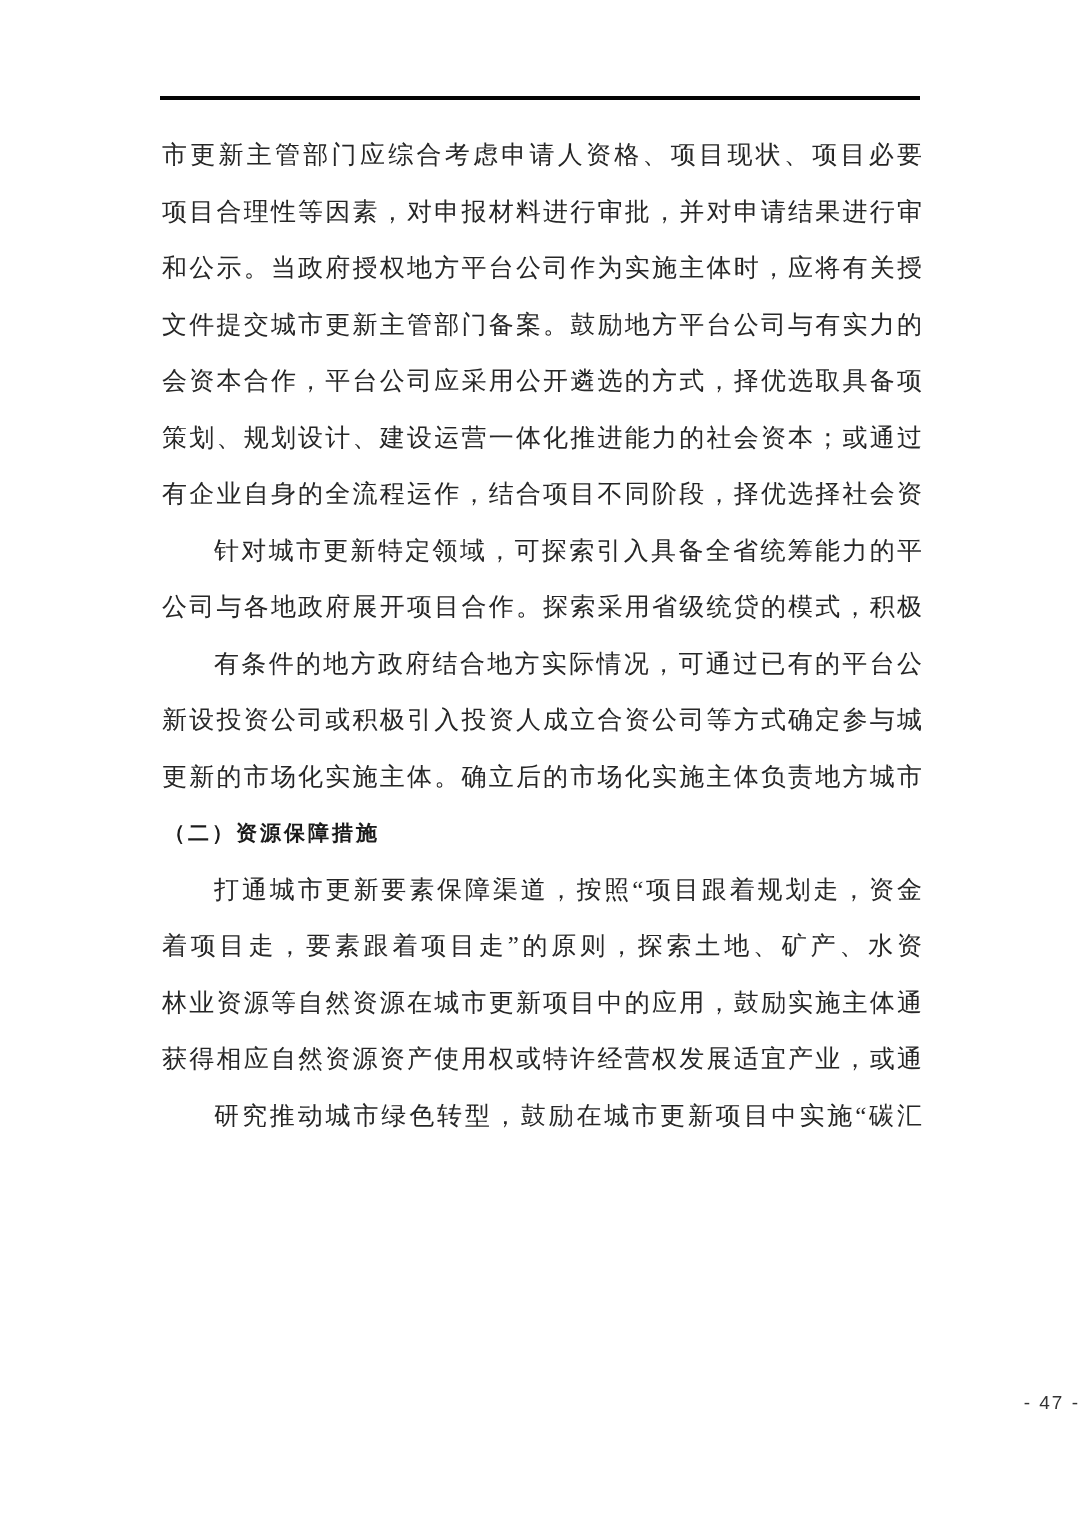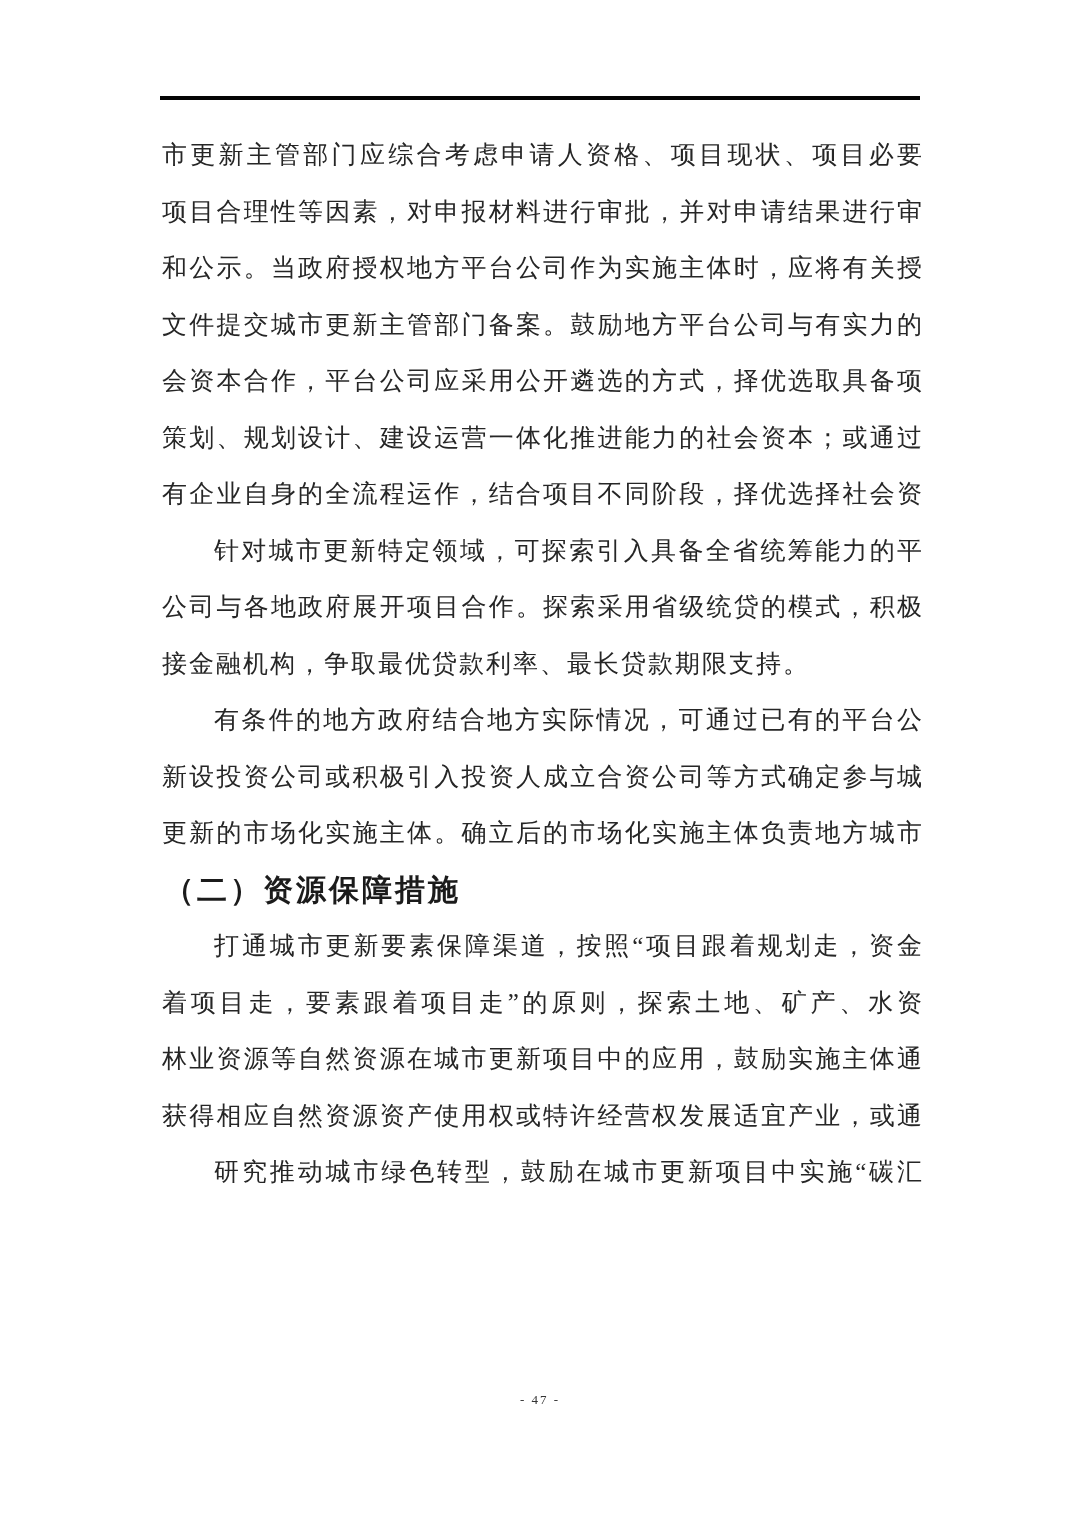--- a/index.html
+++ b/index.html
@@ -43,35 +43,35 @@
   }
   .line.end {
     text-align: left;
     text-align-last: left;
   }
   .line.ind {
     text-indent: 52px;
   }
   .line.heading {
     font-weight: 700;
-    font-size: 30px;
+    font-size: 21px;
     letter-spacing: 3px;
     text-align: left;
     text-align-last: left;
     text-indent: 2px;
     color: #1b1b1b;
   }
   .page-number {
     position: absolute;
     left: 0;
     top: 1392px;
     width: 100%;
-    text-align: center;
-    font-family: Liberation Serif, serif;
-    font-size: 13px;
+    text-align: right;
+    font-family: Liberation Sans, sans-serif;
+    font-size: 19px;
     letter-spacing: 2px;
     color: #333333;
   }
 </style>
 </head>
 <body>
 
 <div class="page">
 
   <div class="header-rule"></div>
@@ -84,21 +84,20 @@
       <div class="line">和公示。当政府授权地方平台公司作为实施主体时，应将有关授权</div>
       <div class="line">文件提交城市更新主管部门备案。鼓励地方平台公司与有实力的社</div>
       <div class="line">会资本合作，平台公司应采用公开遴选的方式，择优选取具备项目</div>
       <div class="line">策划、规划设计、建设运营一体化推进能力的社会资本；或通过国</div>
       <div class="line">有企业自身的全流程运作，结合项目不同阶段，择优选择社会资本。</div>
     </div>
 
     <div>
       <div class="line ind">针对城市更新特定领域，可探索引入具备全省统筹能力的平台</div>
       <div class="line">公司与各地政府展开项目合作。探索采用省级统贷的模式，积极对</div>
-      <div class="line end">接金融机构，争取最优贷款利率、最长贷款期限支持。</div>
     </div>
 
     <div>
       <div class="line ind">有条件的地方政府结合地方实际情况，可通过已有的平台公司、</div>
       <div class="line">新设投资公司或积极引入投资人成立合资公司等方式确定参与城市</div>
       <div class="line">更新的市场化实施主体。确立后的市场化实施主体负责地方城市更</div>
     </div>
 
     <div class="line heading">（二）资源保障措施</div>
 

